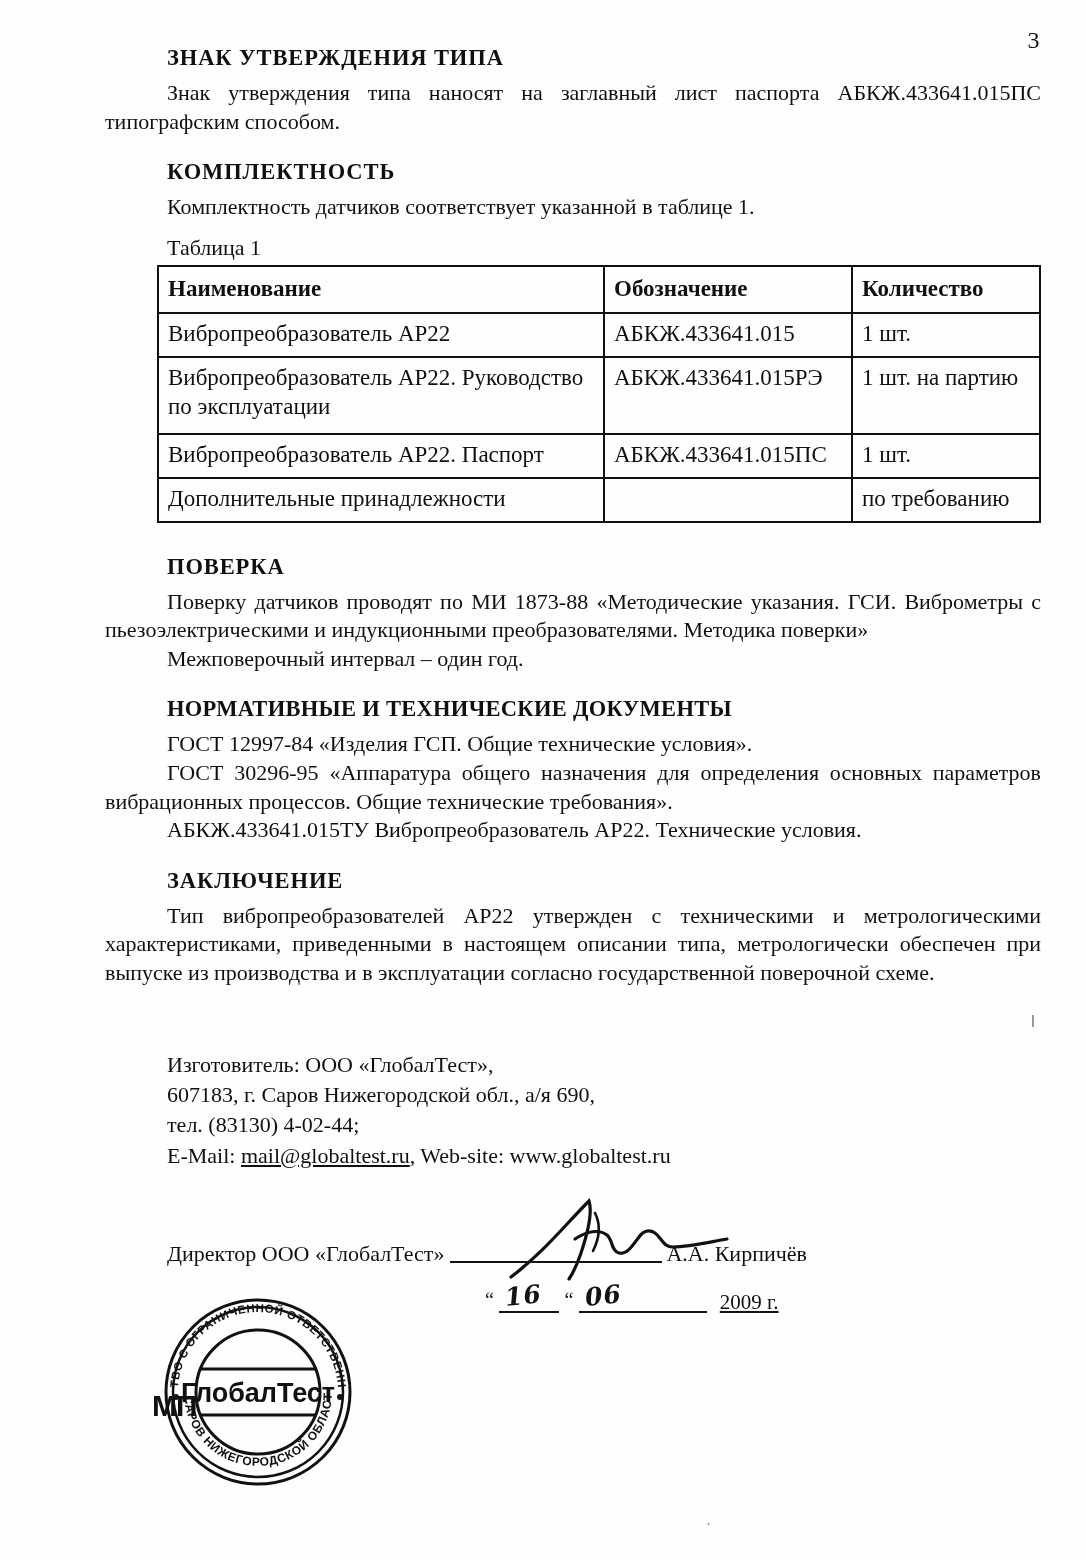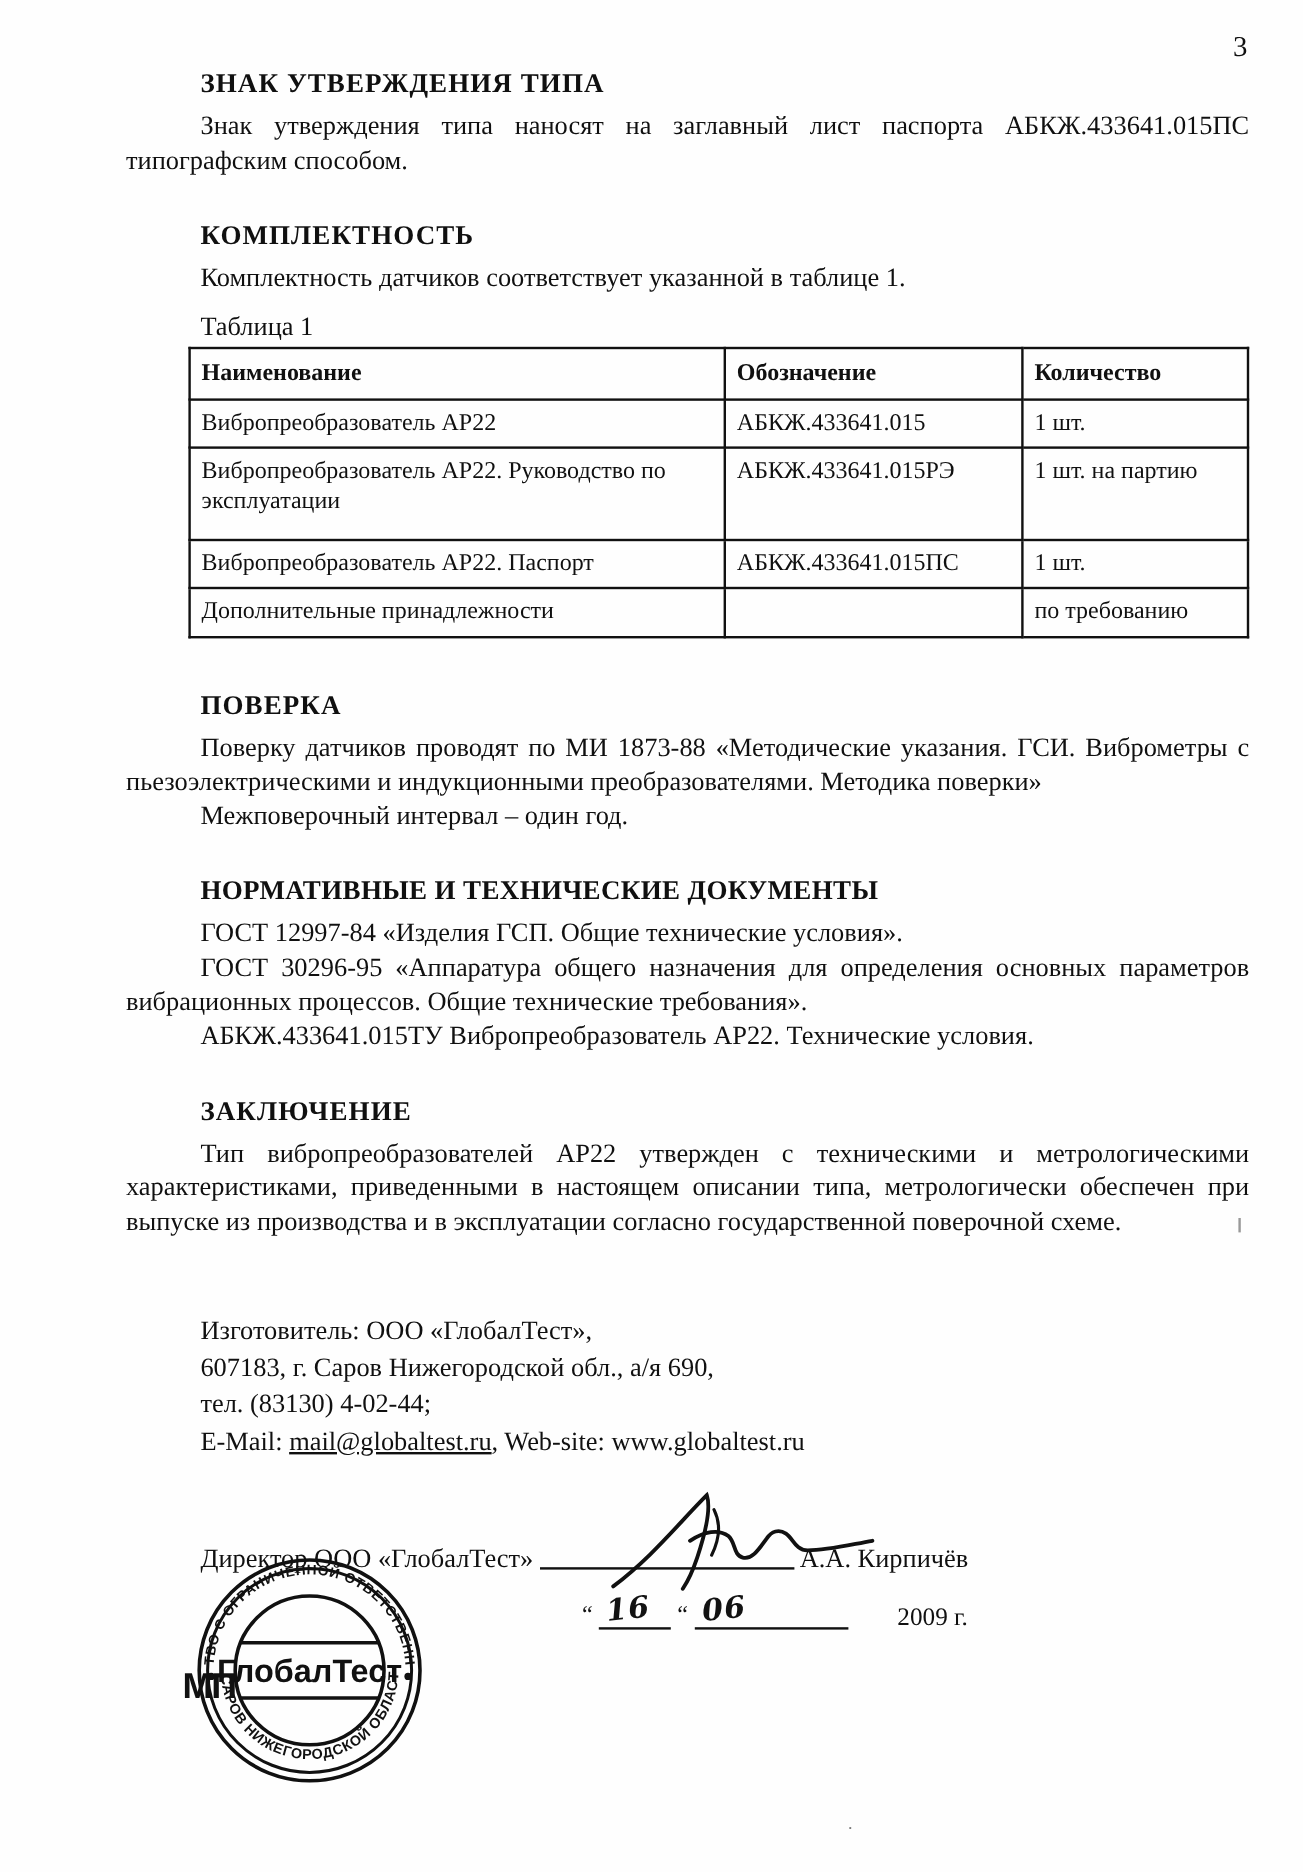--- a/index.html
+++ b/index.html
@@ -40,21 +40,21 @@
     position: absolute;
     left: 105px;
     top: 44px;
     width: 936px;
   }
 
   h2.section-title {
     font-size: 22.5px;
     font-weight: bold;
     letter-spacing: 0.9px;
-    margin: 12px 0 8px 0;
+    margin: 0 0 8px 0;
     padding-left: 62px;
     line-height: 1.2;
   }
   h2.section-title.wide {
     letter-spacing: 0.3px;
   }
 
   p.body {
     font-size: 22px;
     line-height: 1.30;
@@ -78,21 +78,21 @@
   }
 
   table.kit {
     border-collapse: collapse;
     width: 882px;
     margin-left: 52px;
     table-layout: fixed;
   }
   table.kit td, table.kit th {
     border: 2px solid #111;
-    font-size: 20px;
+    font-size: 23px;
     line-height: 1.26;
     padding: 6px 8px 7px 9px;
     text-align: left;
     vertical-align: top;
     font-weight: normal;
   }
   table.kit th {
     font-weight: bold;
     padding-top: 8px;
     padding-bottom: 8px;
@@ -169,21 +169,21 @@
     left: 6px;
     bottom: 1px;
     font-family: "DejaVu Serif", serif;
     font-style: italic;
     font-weight: bold;
     font-size: 25px;
     letter-spacing: 1px;
     color: #121212;
     transform: rotate(-6deg);
   }
-  .year { margin-left: 36px; }
+  .year { margin-left: 8px; text-decoration: underline; }
 
   
   .seal {
     position: absolute;
     left: 158px;
     top: 1293px;
     width: 200px;
     height: 198px;
   }
   .seal svg { display: block; }

